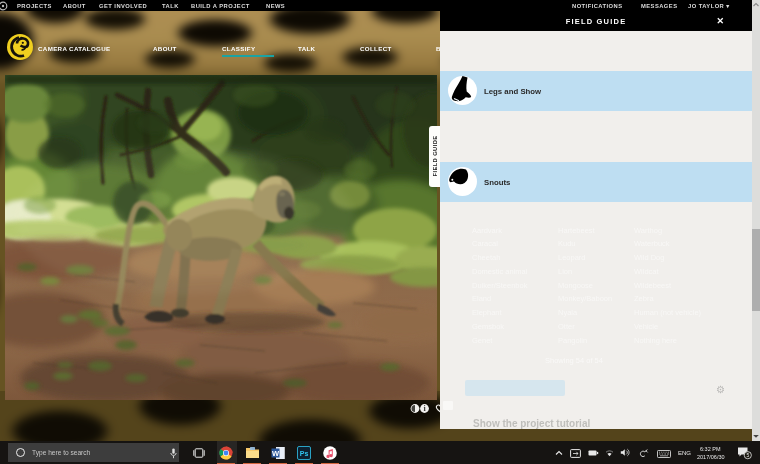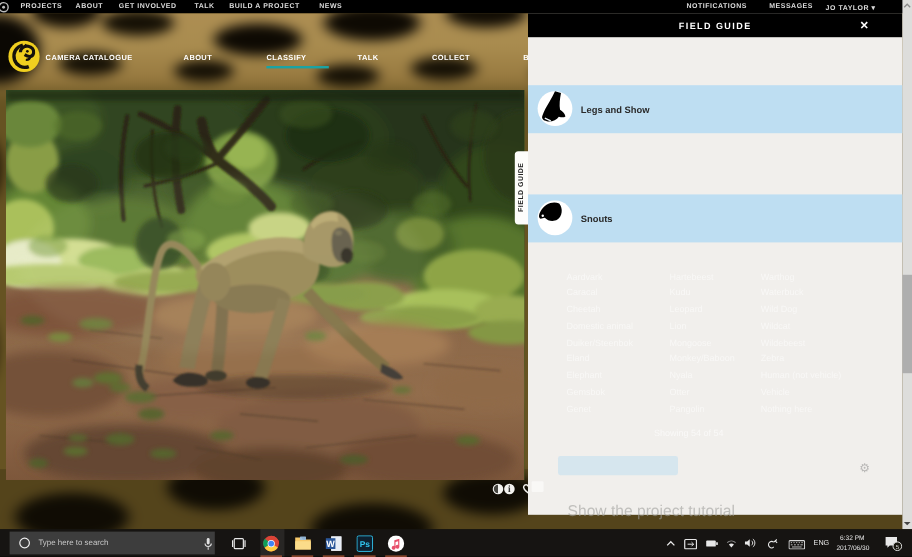--- a/index.html
+++ b/index.html
@@ -62,21 +62,21 @@
 .row { position:absolute; left:0; width:312px; height:40px; }
 .row .circ { position:absolute; left:8px; top:5px; width:29px; height:29px; border-radius:50%; background:#fff; }
 .row .lbl { position:absolute; left:44px; top:15.5px; font-size:7.8px; font-weight:bold; color:#2a2a2a; }
 .row svg { position:absolute; left:6px; top:4px; }
 
 #ghost { position:absolute; left:0; top:0; width:312px; height:417px; }
 .gcol { position:absolute; top:212.5px; font-size:7.5px; line-height:13.8px; color:rgba(255,255,255,0.55); }
 .gmid { position:absolute; font-size:7.5px; color:rgba(255,255,255,0.62); }
 .gbtn { position:absolute; left:25px; top:369px; width:100px; height:16px; background:rgba(175,218,242,0.4); border-radius:2px; }
 .ggear { position:absolute; left:276px; top:373px; font-size:10px; color:rgba(130,130,130,0.5); }
-.gshow { position:absolute; left:33px; top:407px; font-size:13px; color:rgba(158,158,155,0.6); }
+.gshow { position:absolute; left:33px; top:407px; font-size:10px; color:rgba(158,158,155,0.6);font-weight:bold; }
 
 #picons { left:410px; top:400px; width:36px; height:11px; }
 
 
 #sbar { left:752px; top:0; width:8px; height:441px; background:#dddddb; }
 #sthumb { position:absolute; left:0px; top:229px; width:8px; height:82px; background:#aeaeae; }
 
 
 #task { left:0; top:441px; width:760px; height:23px; background:#161412; color:#e8e8e8; }
 #search { position:absolute; left:8px; top:2px; width:171px; height:19px; background:#3d3d3d; color:#c6c6c6; font-size:6.6px; }

